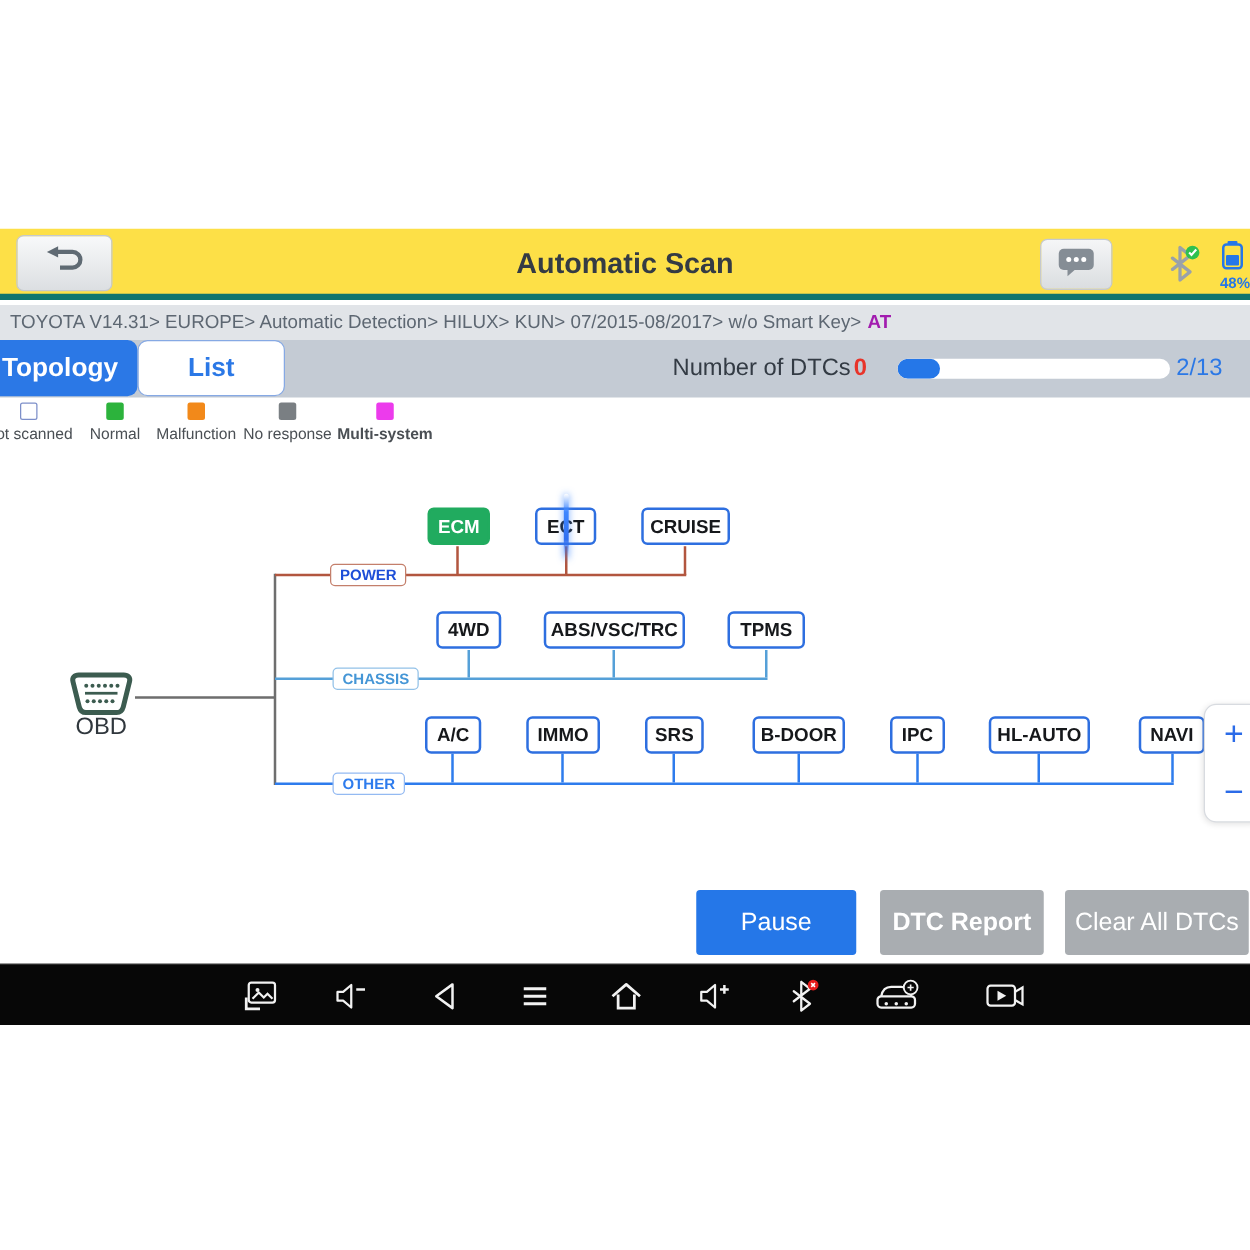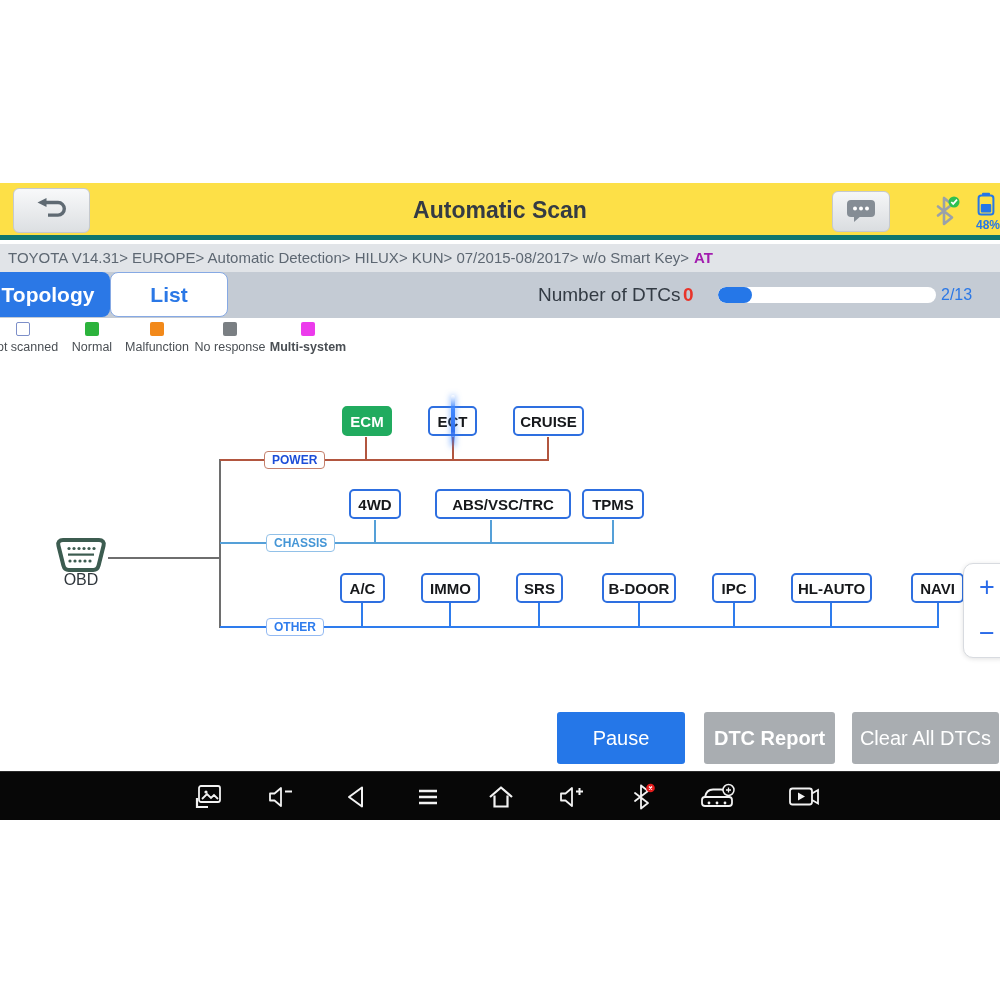--- a/index.html
+++ b/index.html
@@ -35,42 +35,42 @@
   .tab-topology { left:-14px; width:124px; background:#2b78e6; color:#fff; }
   .tab-list { left:110px; width:118px; background:#fff; color:#2b78e6; border:1px solid #86a9e4; }
   .dtc-label { position:absolute; left:538px; top:0; height:46px; line-height:46px;
                font-size:19px; color:#333b44; }
   .dtc-count { position:absolute; left:683px; top:0; height:46px; line-height:46px;
                font-size:19px; font-weight:bold; color:#e8342a; }
   .progress { position:absolute; left:718px; top:15px; width:218px; height:16px;
               background:#fff; border-radius:8px; overflow:hidden; }
   .progress-fill { height:100%; background:#2577e8; border-radius:8px; }
   .progress-text { position:absolute; left:941px; top:0; height:46px; line-height:46px;
-                   font-size:16px; color:#2b78e6; }
+                   font-size:19px; color:#2b78e6; }
 
   
   .legend-item { position:absolute; top:322px; width:110px; text-align:center; }
   .legend-sq { width:14px; height:14px; margin:0 auto; border-radius:2px; }
   .legend-lbl { font-size:12.5px; color:#4a4f54; margin-top:4px; white-space:nowrap; }
 
   
   .line { position:absolute; }
   .pill { position:absolute; background:#fff; border-radius:4px; font-size:12px; font-weight:bold;
           padding:1px 7px; line-height:14px; }
   .pill-power   { border:1px solid #c47f6b; color:#1d4ed8; }
   .pill-chassis { border:1px solid #92c1e8; color:#4596d6; }
   .pill-other   { border:1px solid #94baf2; color:#2e7ced; }
   .ecu { position:absolute; height:30px; border:2px solid #2e6fe0; border-radius:5px; background:#fff;
          color:#16181b; font-weight:bold; font-size:15px; display:flex; align-items:center;
          justify-content:center; cursor:pointer; white-space:nowrap; }
   .ecu-normal { background:#21ab5f; border-color:#21ab5f; color:#fff; }
   .scan-beam { position:absolute; width:4px; border-radius:2px; z-index:3;
                background:linear-gradient(180deg, rgba(90,150,255,0) 0%, #3f87ff 28%, #2f6ff0 70%, rgba(90,150,255,0.15) 100%);
                box-shadow:0 0 6px rgba(70,140,255,.75); }
-  .obd-label { position:absolute; font-size:16px; color:#30373d; text-align:center; }
+  .obd-label { position:absolute; font-size:19px; color:#30373d; text-align:center; }
 
   .zoom-panel { position:absolute; left:963px; top:563px; width:48px; height:95px; background:#fff;
                 border:1px solid #d8dbe0; border-radius:10px; box-shadow:0 1px 5px rgba(0,0,0,.12);
                 z-index:6; display:flex; flex-direction:column; }
   .zoom-btn { flex:1; display:flex; align-items:center; justify-content:center;
               color:#2b6be8; font-size:27px; cursor:pointer; line-height:1; }
 
   
   .action-btn { position:absolute; top:712px; height:52px; border-radius:3px; color:#fff;
                 font-size:20px; display:flex; align-items:center; justify-content:center; cursor:pointer; }
@@ -198,21 +198,21 @@
     <div class="ecu" style="left:428px;top:406px;width:49px;">ECT</div>
     <div class="scan-beam" style="left:451px;top:395px;height:52px;"></div>
     <div class="ecu" style="left:513px;top:406px;width:71px;">CRUISE</div>
 
     <div class="line" style="left:220px;top:542px;width:394px;height:2px;background:#55a0d8;"></div>
     <div class="line" style="left:374px;top:520px;width:2px;height:22px;background:#55a0d8;"></div>
     <div class="line" style="left:490px;top:520px;width:2px;height:22px;background:#55a0d8;"></div>
     <div class="line" style="left:612px;top:520px;width:2px;height:22px;background:#55a0d8;"></div>
     <div class="pill pill-chassis" style="left:266px;top:534px;">CHASSIS</div>
     <div class="ecu" style="left:349px;top:489px;width:52px;">4WD</div>
-    <div class="ecu" style="left:435px;top:489px;width:136px;text-align:right;">ABS/VSC/TRC</div>
+    <div class="ecu" style="left:435px;top:489px;width:113px;text-align:right;">ABS/VSC/TRC</div>
     <div class="ecu" style="left:582px;top:489px;width:62px;">TPMS</div>
 
     <div class="line" style="left:220px;top:626px;width:719px;height:2px;background:#2e7ced;"></div>
     <div class="line" style="left:361px;top:603px;width:2px;height:23px;background:#2e7ced;"></div>
     <div class="line" style="left:449px;top:603px;width:2px;height:23px;background:#2e7ced;"></div>
     <div class="line" style="left:538px;top:603px;width:2px;height:23px;background:#2e7ced;"></div>
     <div class="line" style="left:638px;top:603px;width:2px;height:23px;background:#2e7ced;"></div>
     <div class="line" style="left:733px;top:603px;width:2px;height:23px;background:#2e7ced;"></div>
     <div class="line" style="left:830px;top:603px;width:2px;height:23px;background:#2e7ced;"></div>
     <div class="line" style="left:937px;top:603px;width:2px;height:23px;background:#2e7ced;"></div>

